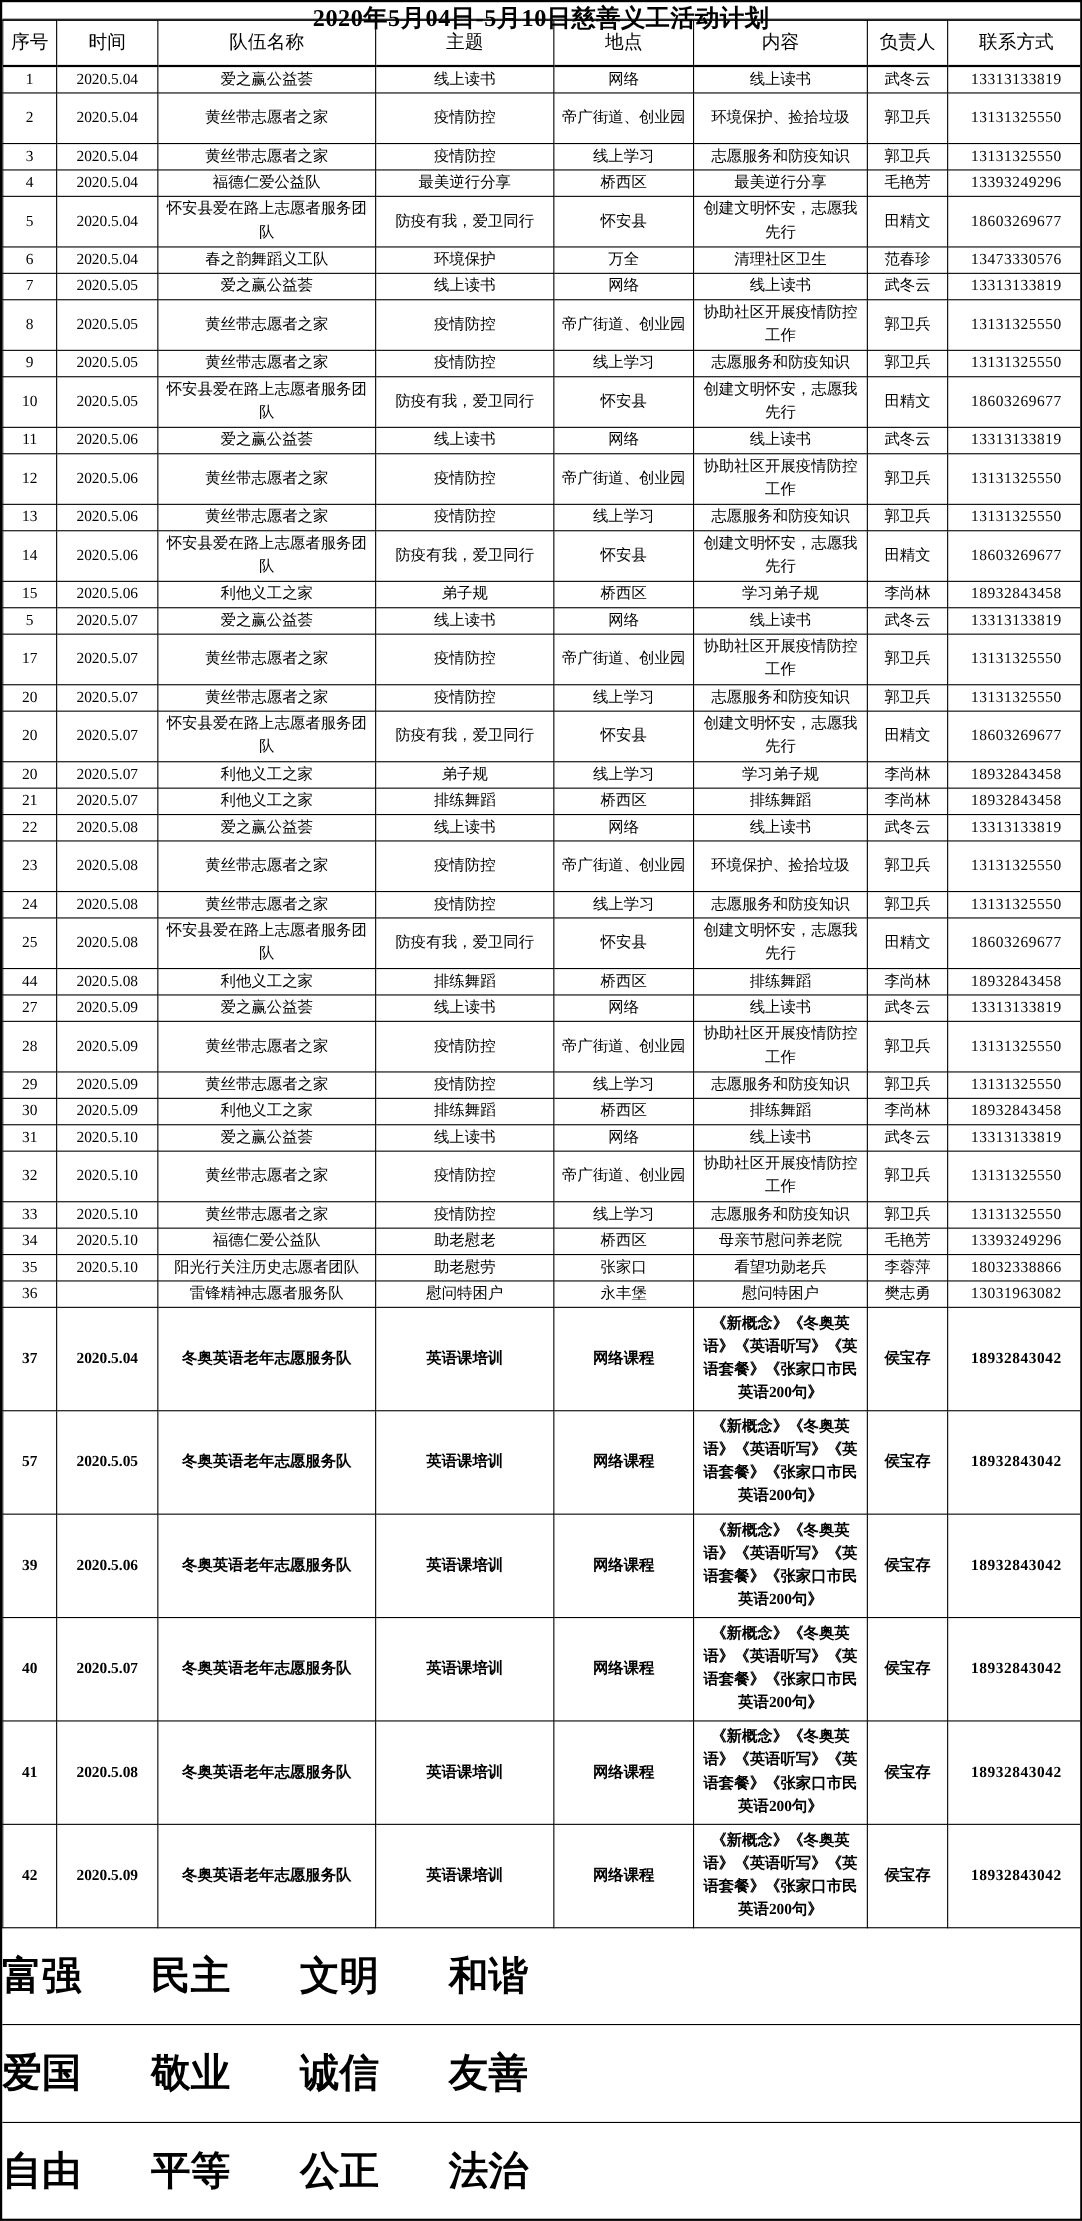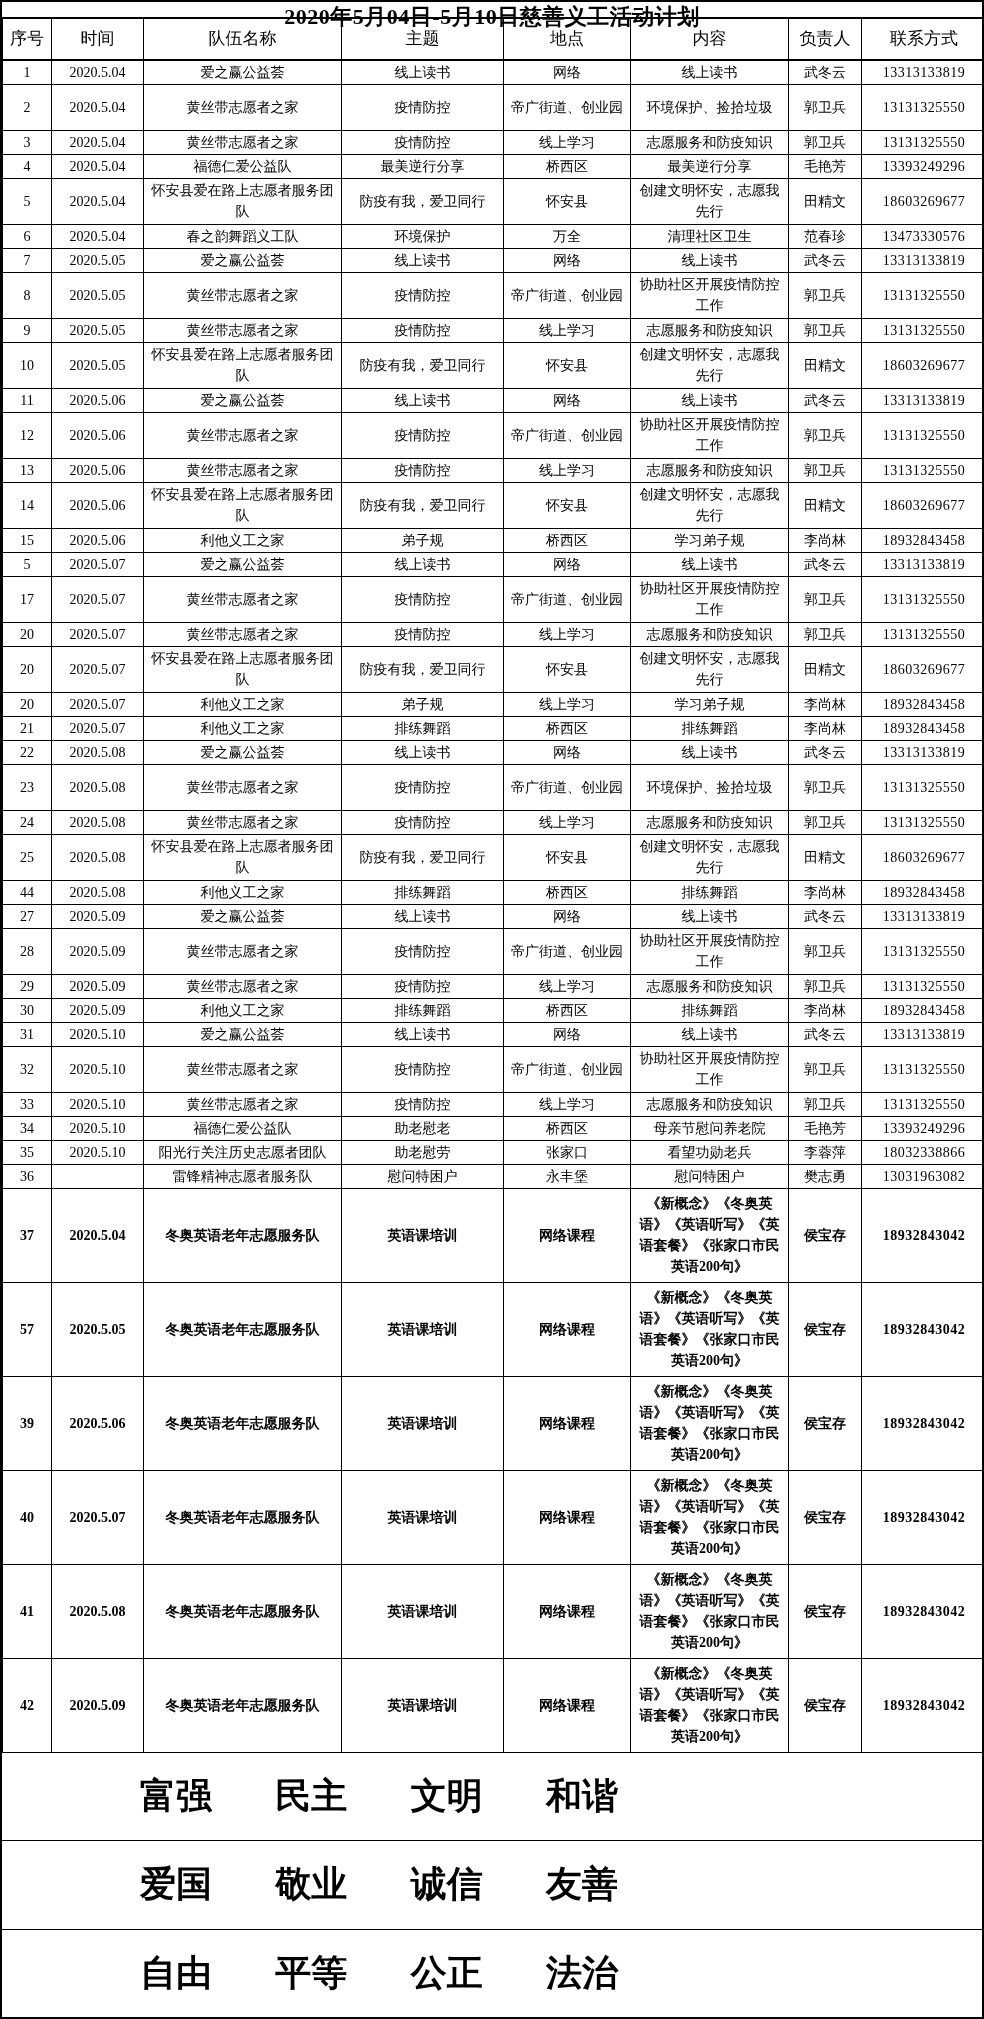--- a/index.html
+++ b/index.html
@@ -62,21 +62,20 @@
     display: flex;
     flex-direction: column;
   }
   .values-row {
     flex: 1 1 0;
     display: flex;
     align-items: center;
   }
   .values-row + .values-row { border-top: 1px solid #000; }
   .values-inner {
-    margin-left: 138px;
     width: 478px;
     display: flex;
     justify-content: space-between;
     align-items: flex-end;
   }
   .value-word {
     font-size: 36px;
     font-weight: bold;
     font-family: "Liberation Serif", "DejaVu Serif", serif;
     white-space: nowrap;

